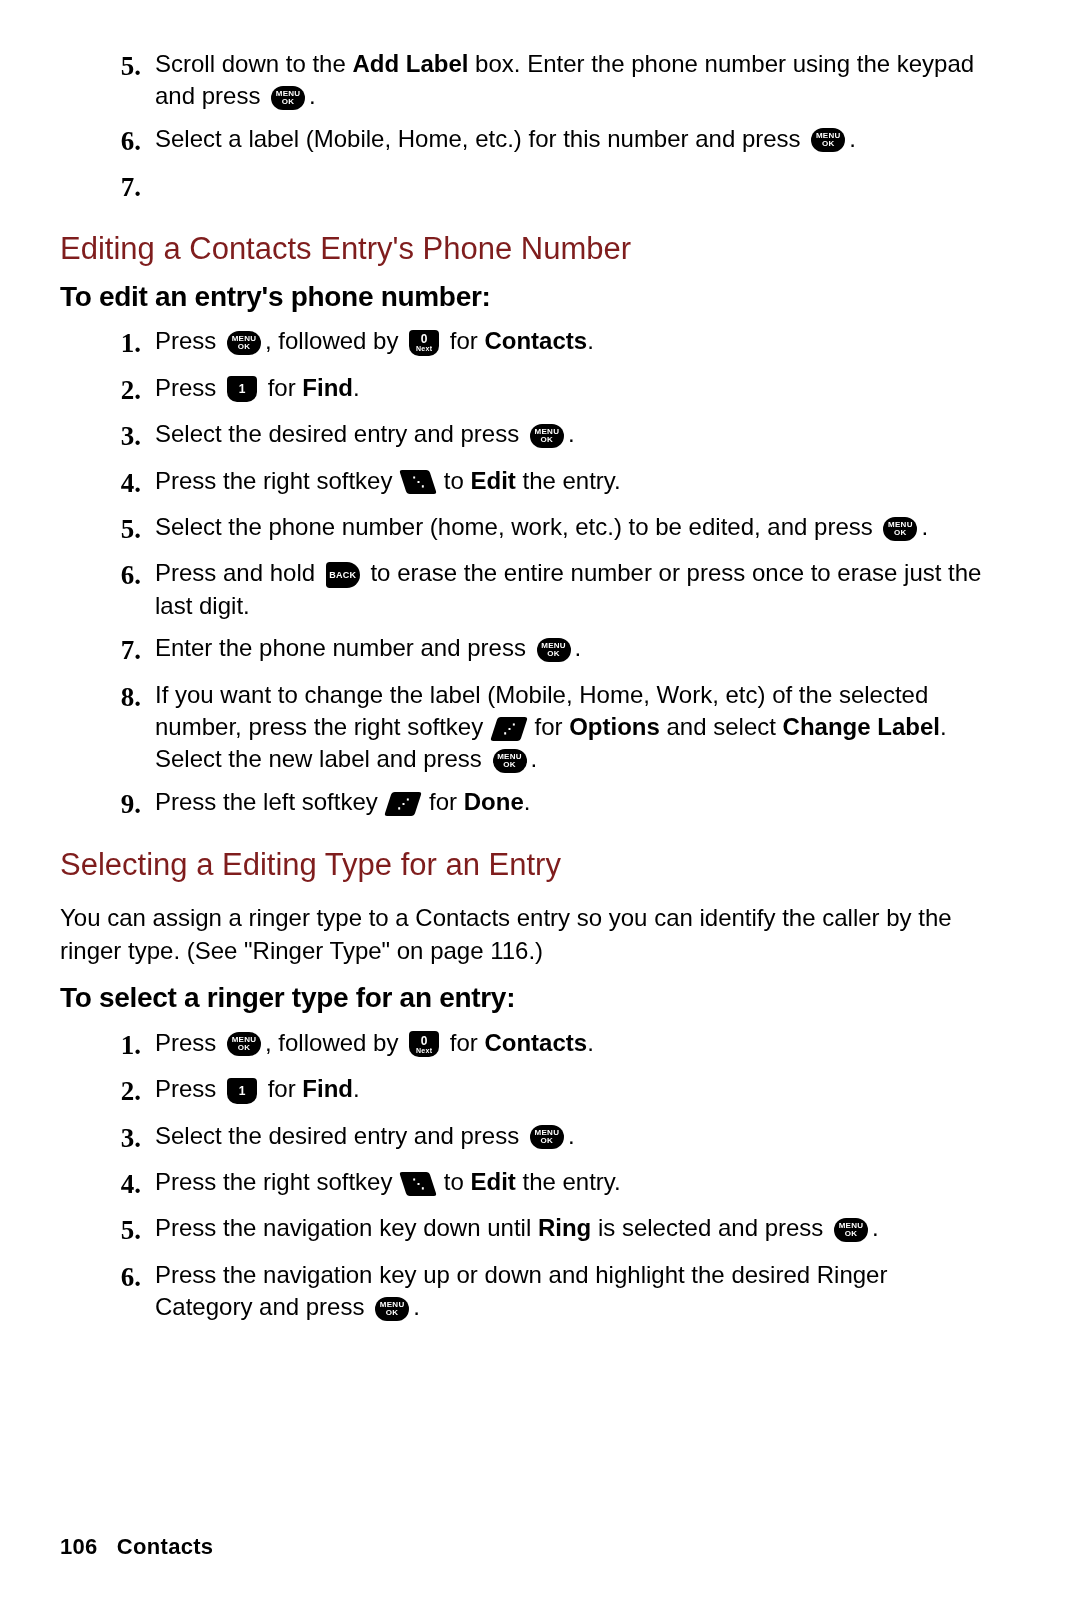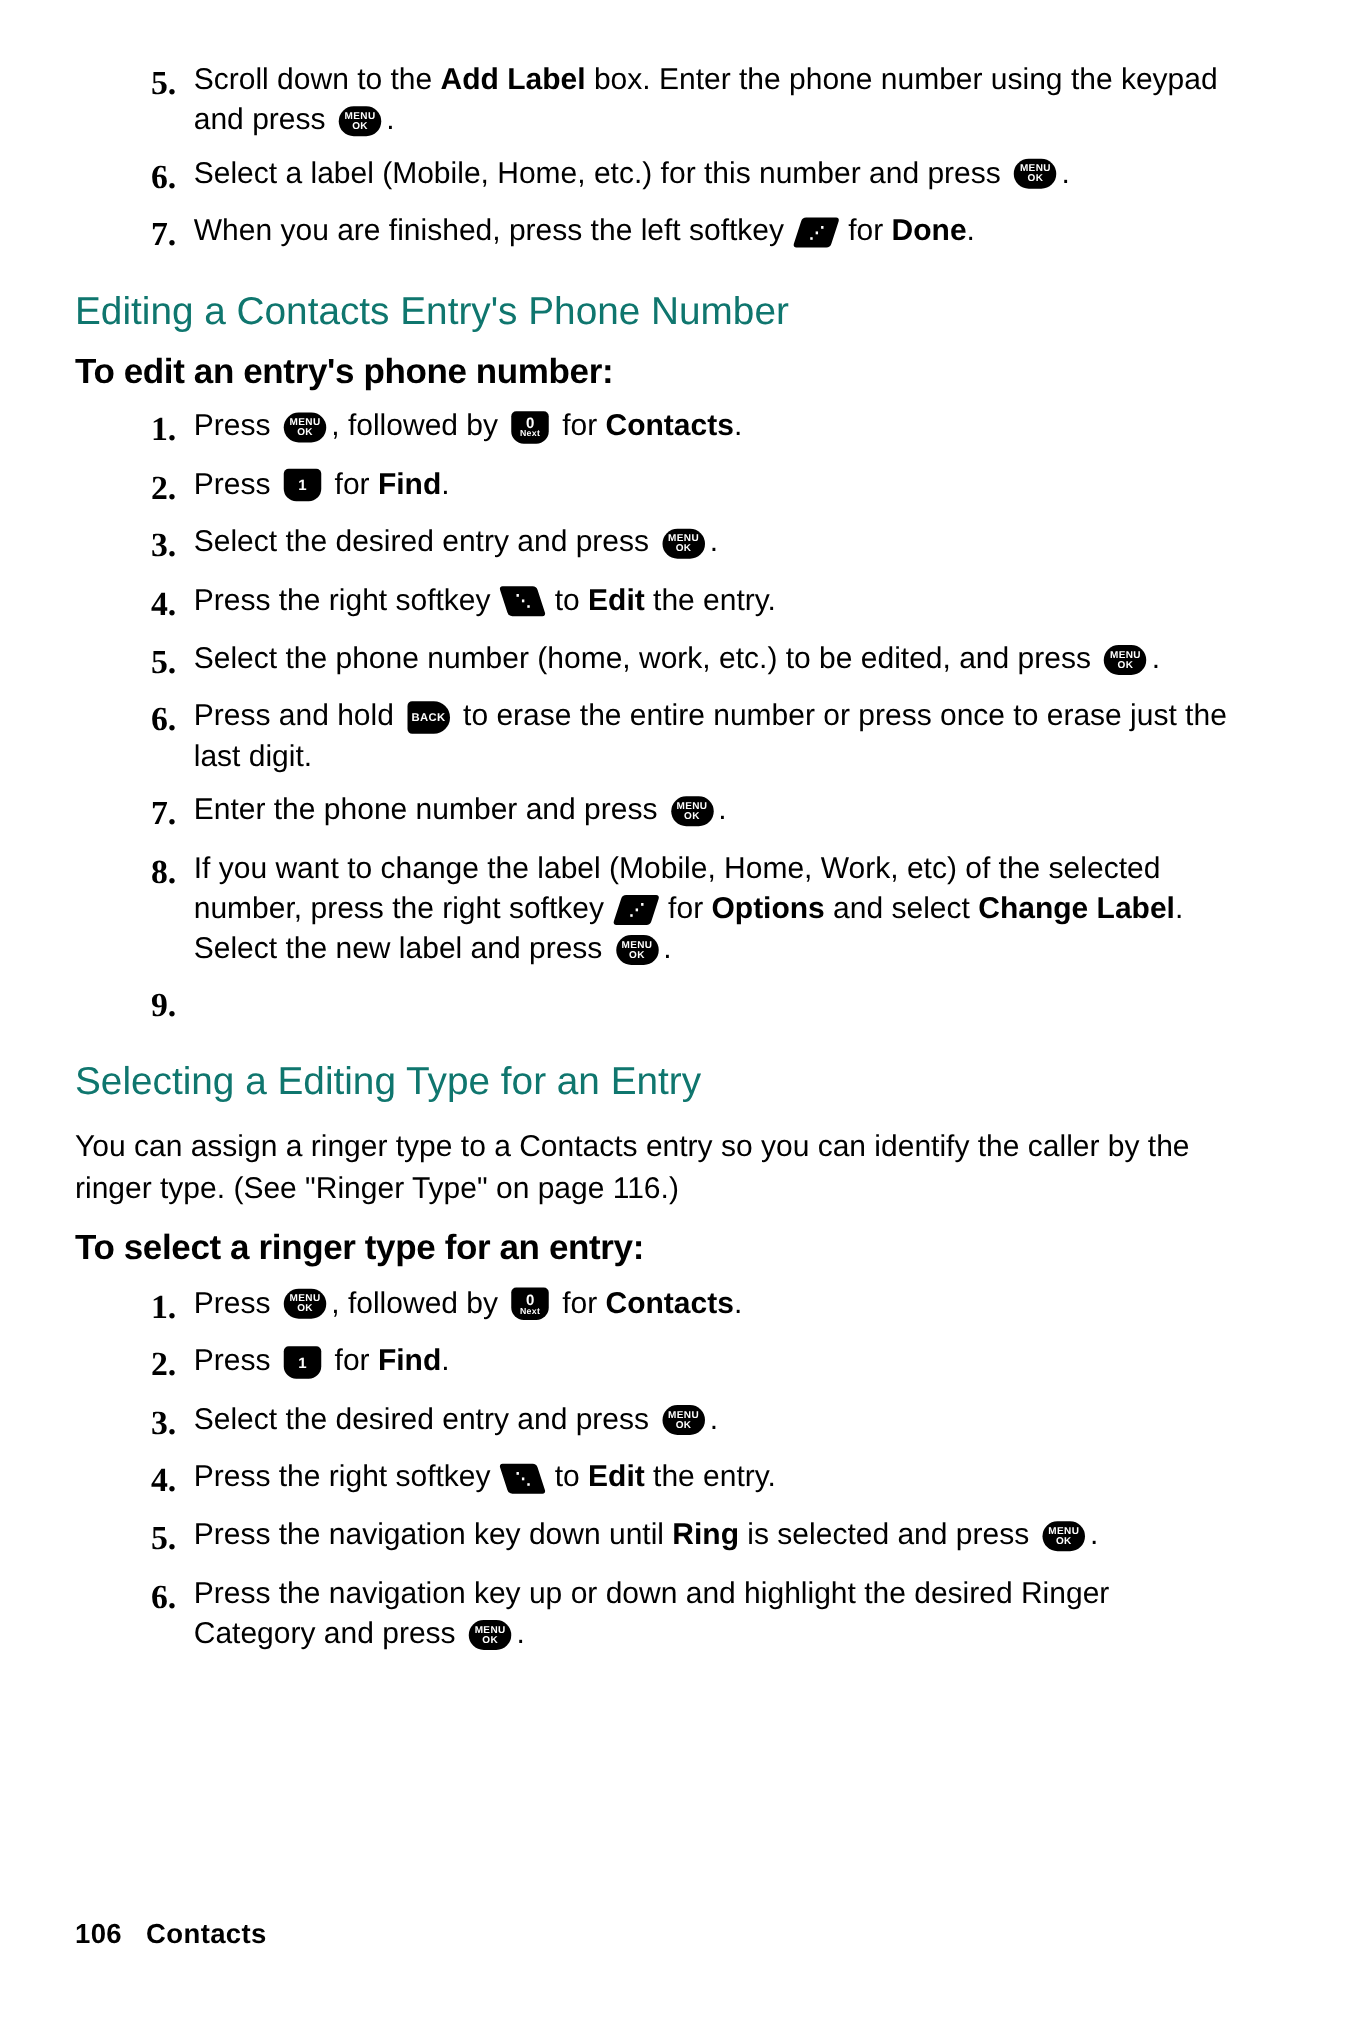--- a/index.html
+++ b/index.html
@@ -21,21 +21,21 @@
     text-align:right;
     font-family:"Times New Roman",Times,serif;
     font-weight:bold;
     font-size:27px;
     padding-right:14px;
     box-sizing:border-box;
   }
   .txt{flex:1 1 auto;}
   b.strong{font-weight:900;}
   .h2{
-    color:#0f766e;
+    color:#7f1d1d;
     font-size:31px;
     font-weight:400;
     margin:22px 0 6px 0;
     font-family:Arial,Helvetica,sans-serif;
   }
   .h3{
     font-weight:900;
     font-size:28px;
     margin:8px 0 10px 0;
     letter-spacing:-0.3px;
@@ -111,21 +111,20 @@
     <div class="li">
       <div class="num">5.</div>
       <div class="txt">Scroll down to the <b class="strong">Add Label</b> box. Enter the phone number using the keypad and press <span class="ic ic-menuok"></span>.</div>
     </div>
     <div class="li">
       <div class="num">6.</div>
       <div class="txt">Select a label (Mobile, Home, etc.) for this number and press <span class="ic ic-menuok"></span>.</div>
     </div>
     <div class="li">
       <div class="num">7.</div>
-      <div class="txt">When you are finished, press the left softkey <span class="ic ic-softkey ic-softkey-left"></span> for <b class="strong">Done</b>.</div>
     </div>
   </div>
 
 <div class="h2">Editing a Contacts Entry's Phone Number</div>
 <div class="h3">To edit an entry's phone number:</div>
 <div class="ol">
     <div class="li">
       <div class="num">1.</div>
       <div class="txt">Press <span class="ic ic-menuok"></span>, followed by <span class="ic ic-key">
           <span class="top">0</span>
@@ -158,20 +157,21 @@
     <div class="li">
       <div class="num">7.</div>
       <div class="txt">Enter the phone number and press <span class="ic ic-menuok"></span>.</div>
     </div>
     <div class="li">
       <div class="num">8.</div>
       <div class="txt">If you want to change the label (Mobile, Home, Work, etc) of the selected number, press the right softkey <span class="ic ic-softkey ic-softkey-left"></span> for <b class="strong">Options</b> and select <b class="strong">Change Label</b>. Select the new label and press <span class="ic ic-menuok"></span>.</div>
     </div>
     <div class="li">
       <div class="num">9.</div>
+      <div class="txt">Press the left softkey <span class="ic ic-softkey ic-softkey-left"></span> for <b class="strong">Done</b>.</div>
     </div>
   </div>
 
 <div class="h2">Selecting a Editing Type for an Entry</div>
 <div class="para">You can assign a ringer type to a Contacts entry so you can identify the caller by the ringer type. (See "Ringer Type" on page 116.)</div>
 <div class="h3">To select a ringer type for an entry:</div>
 <div class="ol">
     <div class="li">
       <div class="num">1.</div>
       <div class="txt">Press <span class="ic ic-menuok"></span>, followed by <span class="ic ic-key">

